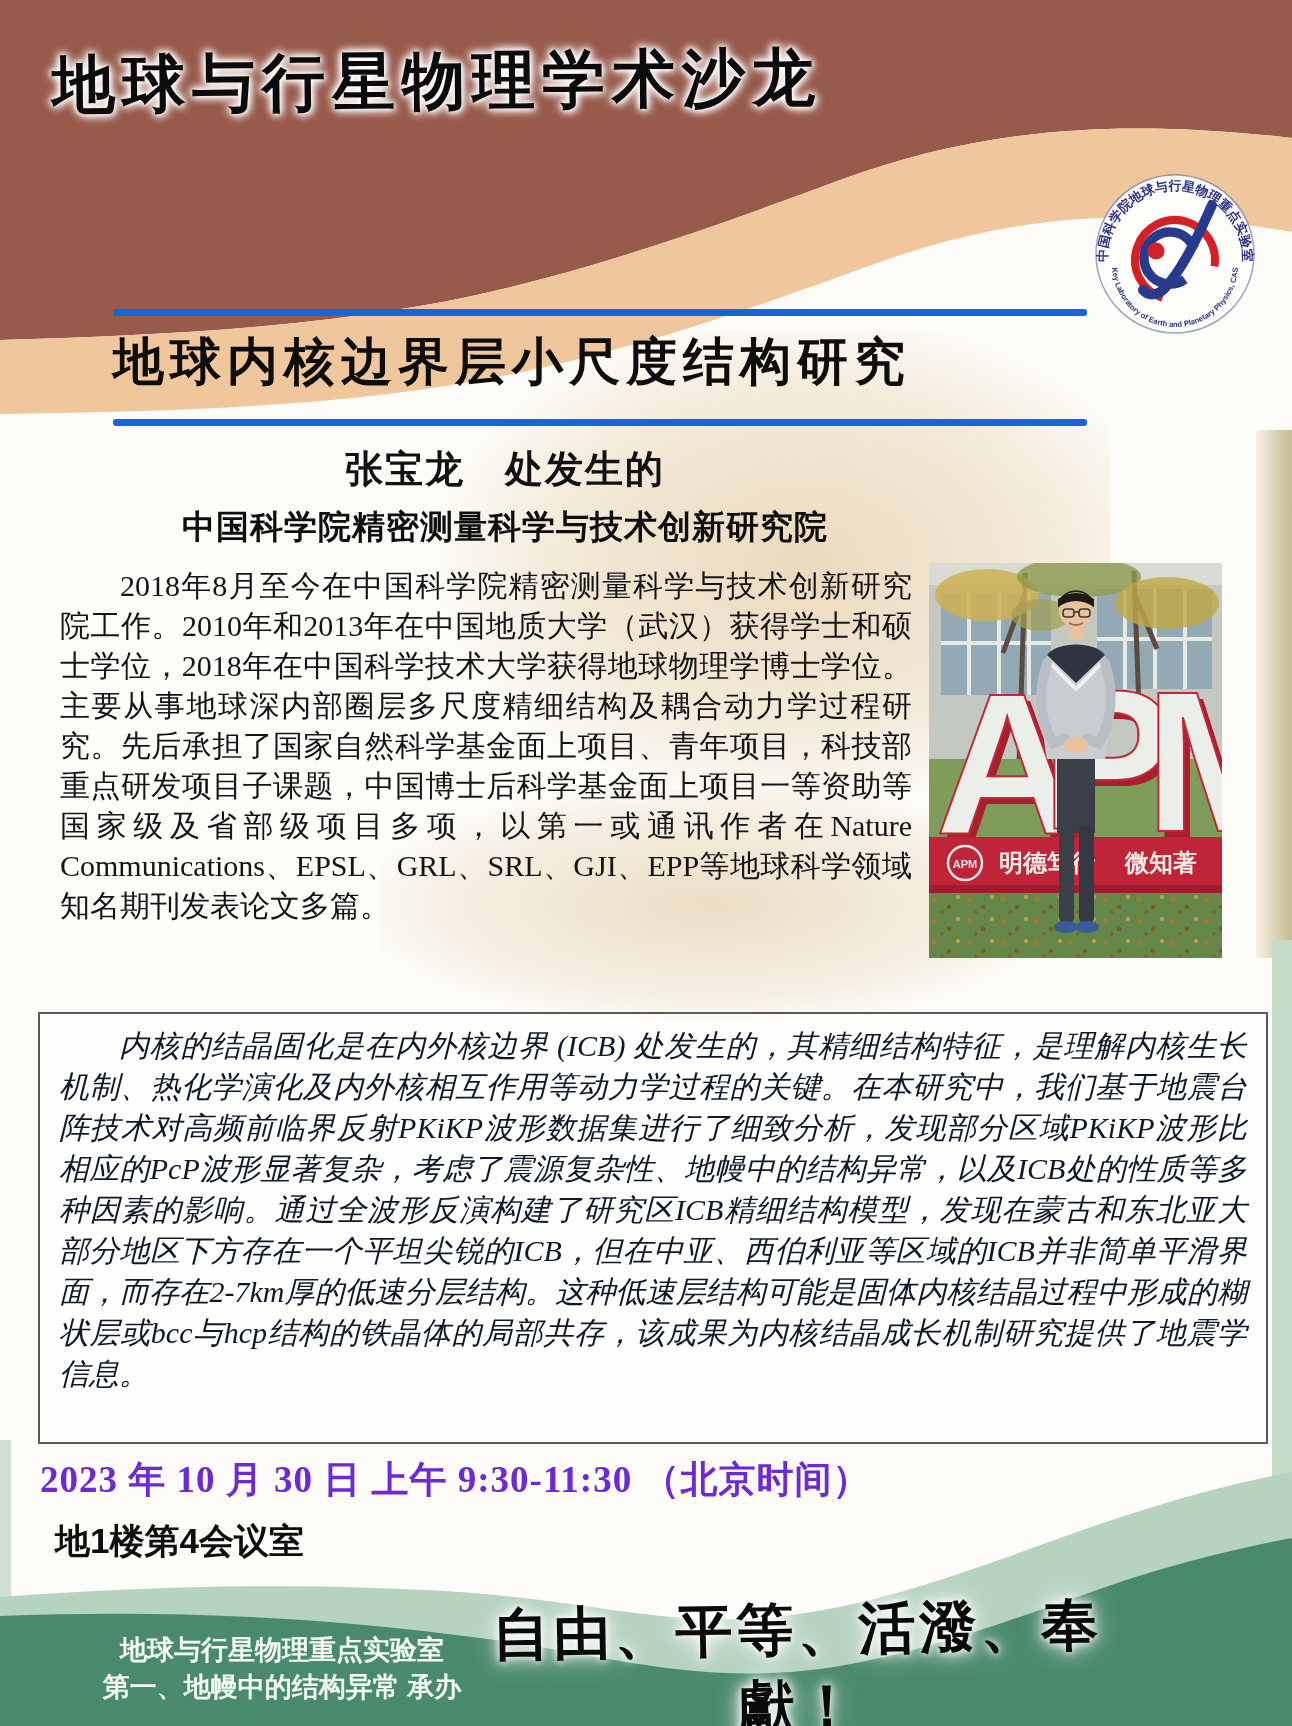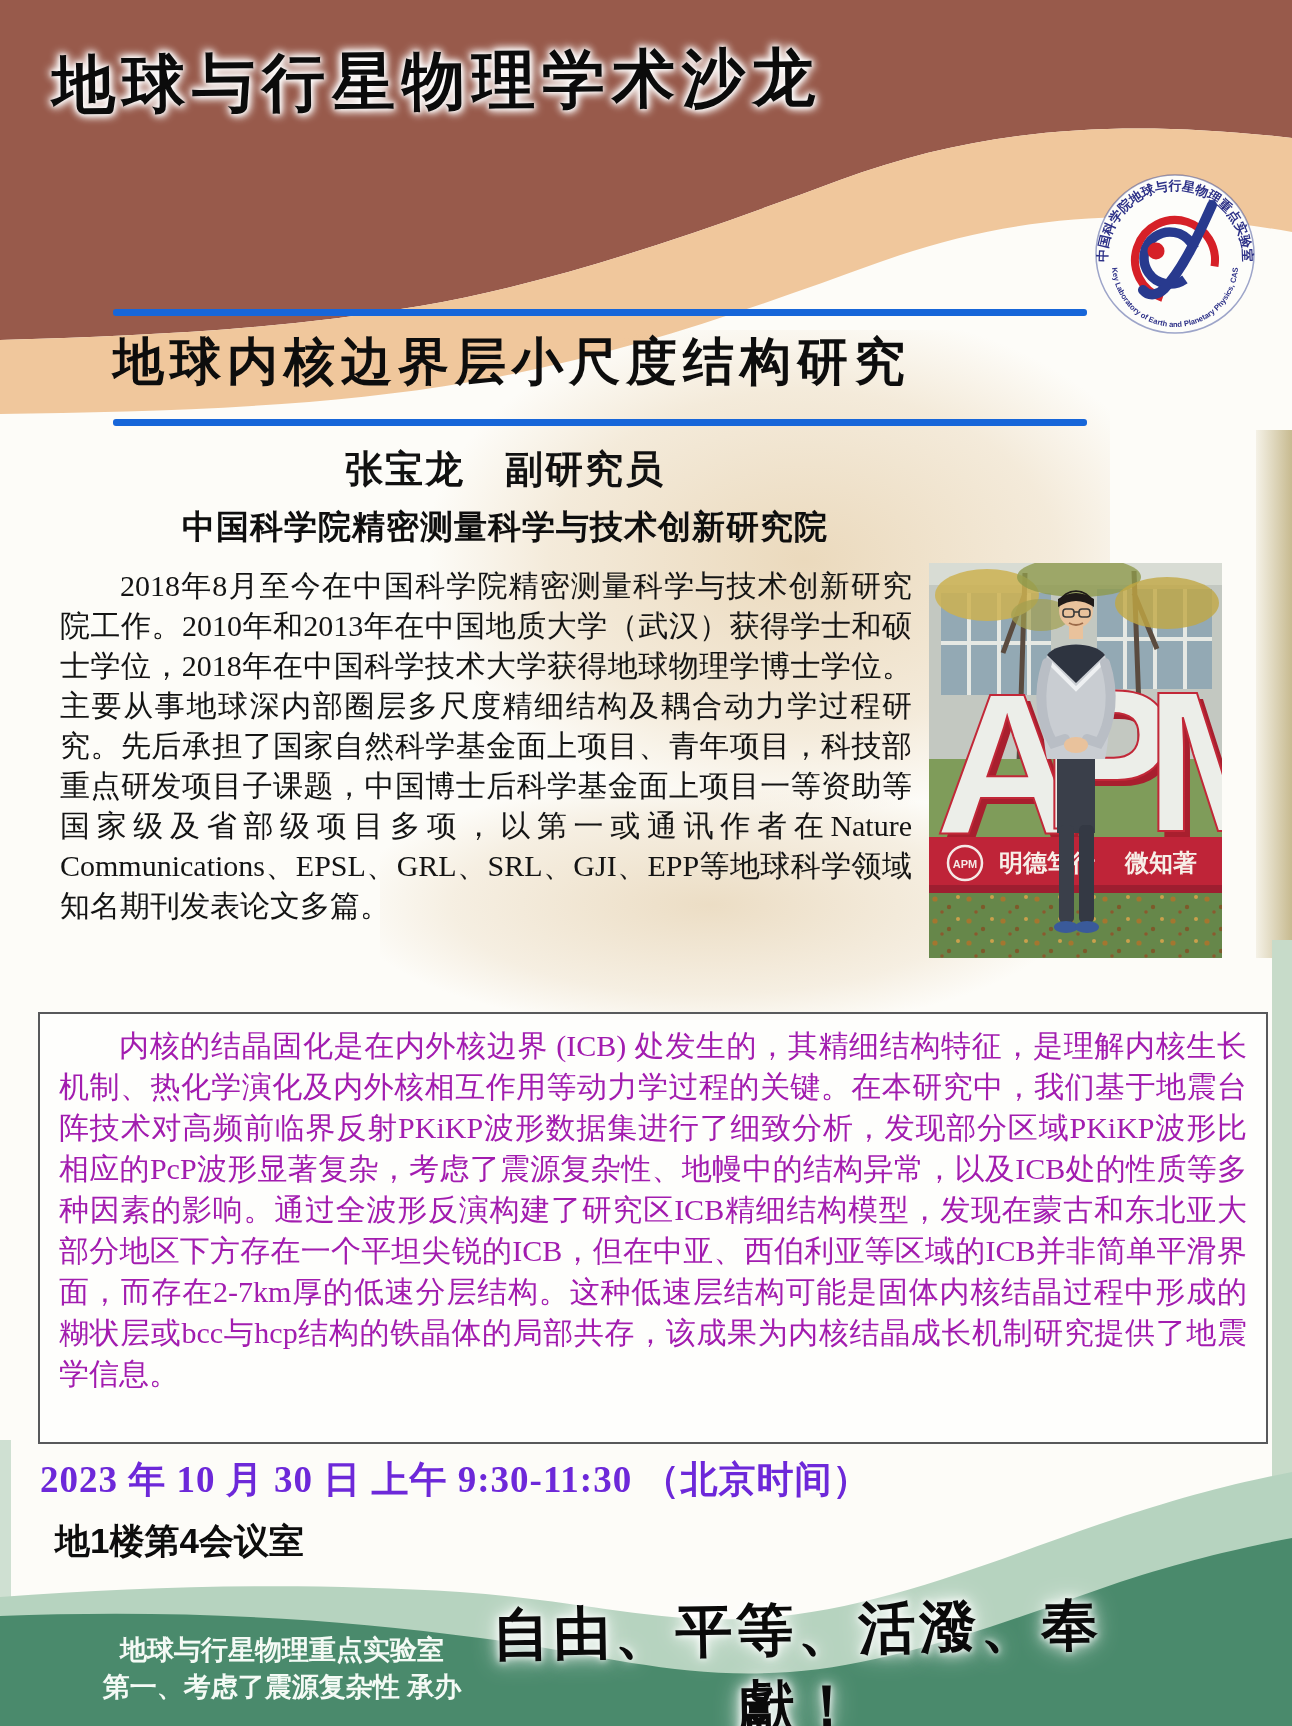--- a/index.html
+++ b/index.html
@@ -47,22 +47,22 @@
     position:absolute;left:60px;top:566px;width:852px;
     font-size:30px;line-height:40px;color:#141414;
     text-align:justify;text-indent:2em;margin:0;
   }
   .abstract-box{
     position:absolute;left:38px;top:1012px;width:1188px;height:407px;
     border:2px solid #58595b;background:rgba(255,255,255,.55);
     padding:11px 19px 10px 19px;
   }
   .abstract-box p{
-    margin:0;font-size:30px;line-height:41px;color:#a21caf;
-    text-align:justify;text-indent:2em;
+    margin:0;font-size:30px;line-height:41px;color:#0f172a;
+    text-align:justify;text-indent:2em;font-style:italic;
   }
   .datetime{
     position:absolute;left:40px;top:1455px;width:1000px;
     font-size:37px;font-weight:bold;color:#6d28d9;letter-spacing:1px;
   }
   .venue{
     position:absolute;left:55px;top:1518px;width:700px;
     font-family:"Liberation Sans",sans-serif;
     font-size:35px;font-weight:bold;color:#0d0d0d;
   }
@@ -116,21 +116,21 @@
       <circle cx="77" cy="86" r="26" fill="none" stroke="#283a8e" stroke-width="9.5" stroke-dasharray="128 36" transform="rotate(55 77 86)"></circle>
       <circle cx="63" cy="79" r="8.5" fill="#d62027"></circle>
       <path d="M119,33 C106,62 90,97 71,117 C65,123 56,125 50,118" fill="none" stroke="#283a8e" stroke-width="10" stroke-linecap="round"></path>
     </g>
   </svg>
 
   <div class="rule" style="top:309px;"></div>
   <div class="talk-title">地球内核边界层小尺度结构研究</div>
   <div class="rule" style="top:419px;"></div>
 
-  <div class="speaker">张宝龙　副研究员</div>
+  <div class="speaker">张宝龙　处发生的</div>
   <div class="affil">中国科学院精密测量科学与技术创新研究院</div>
 
   <p class="bio">2018年8月至今在中国科学院精密测量科学与技术创新研究院工作。2010年和2013年在中国地质大学（武汉）获得学士和硕士学位，2018年在中国科学技术大学获得地球物理学博士学位。主要从事地球深内部圈层多尺度精细结构及耦合动力学过程研究。先后承担了国家自然科学基金面上项目、青年项目，科技部重点研发项目子课题，中国博士后科学基金面上项目一等资助等国家级及省部级项目多项，以第一或通讯作者在Nature Communications、EPSL、GRL、SRL、GJI、EPP等地球科学领域知名期刊发表论文多篇。</p>
 
   <svg class="abs" style="left:929px;top:563px;" width="293" height="395" viewBox="0 0 293 395">
     <defs>
       <pattern id="leaves" width="34" height="22" patternUnits="userSpaceOnUse">
         <rect width="34" height="22" fill="#66874a"></rect>
         <circle cx="6" cy="6" r="2.6" fill="#a4762f"></circle>
         <circle cx="20" cy="14" r="2.2" fill="#7d5a2a"></circle>
@@ -215,18 +215,18 @@
   <div class="datetime">2023 年  10 月 30 日  上午 9:30-11:30  （北京时间）</div>
   <div class="venue">地1楼第4会议室</div>
 
   <svg class="abs" style="left:0;top:1440px;" width="1292" height="286" viewBox="0 0 1292 286">
     <path d="M0,157 C150,146 300,142 460,152 C580,160 660,185 760,178 C880,170 1000,118 1100,84 C1180,57 1240,42 1292,32 V286 H0 Z" fill="#b6d3bf"></path>
     <path d="M0,176 C160,170 320,176 480,198 C600,214 680,240 790,232 C900,224 1020,176 1120,142 C1190,119 1250,106 1292,98 V286 H0 Z" fill="#4a8a6c"></path>
   </svg>
 
   <div class="organizer">
     <div>地球与行星物理重点实验室</div>
-    <div>第一、考虑了震源复杂性  承办</div>
+    <div>第一、地幔中的结构异常  承办</div>
   </div>
 
   <div class="slogan">自由、平等、活潑、奉獻！</div>
 
 </div>
 
 </body></html>

